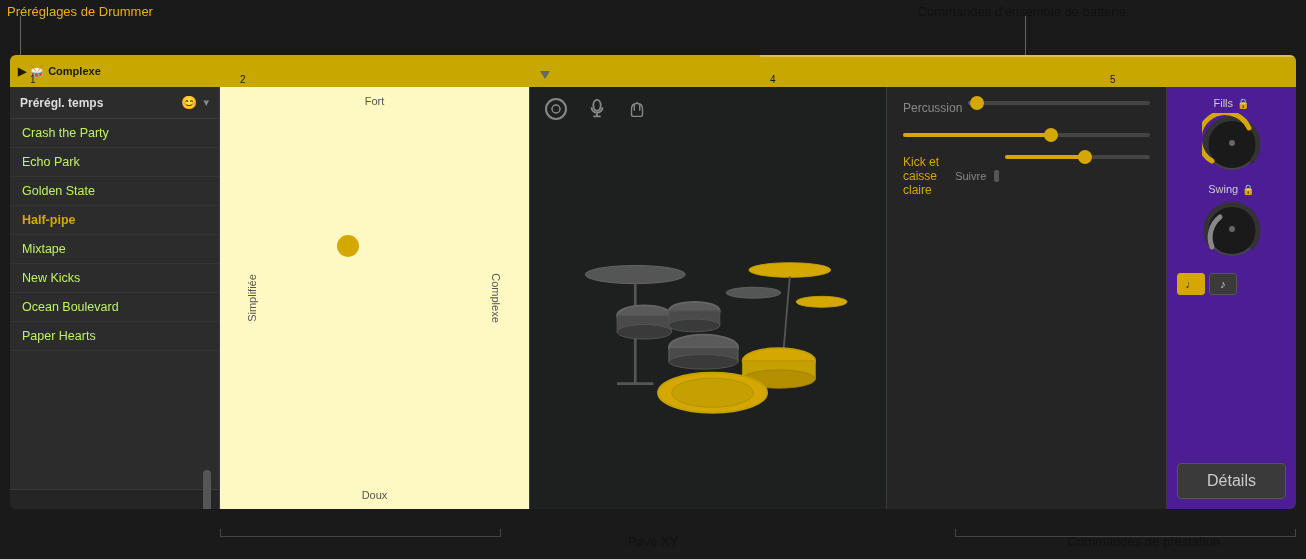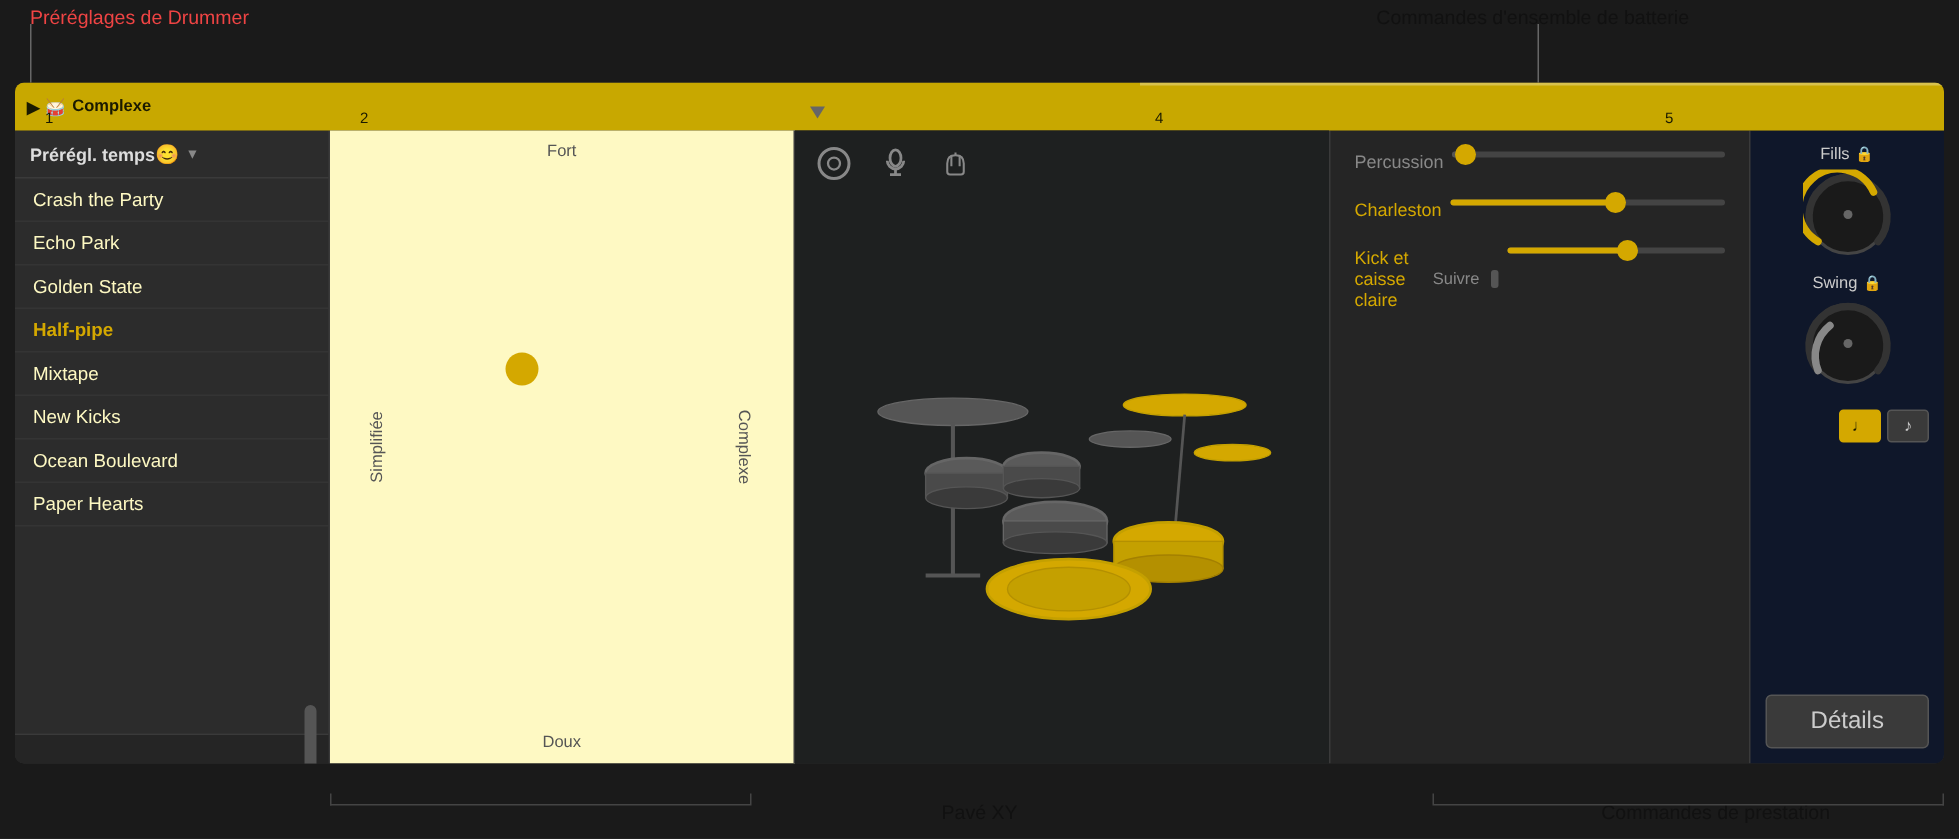--- a/index.html
+++ b/index.html
@@ -54,41 +54,42 @@
       width: 210px;
       background: #2c2c2c;
       border-right: 1px solid #3a3a3a;
       display: flex;
       flex-direction: column;
       flex-shrink: 0;
     }
     .sidebar-header {
       display: flex;
       align-items: center;
+      justify-content: space-between;
       padding: 8px 10px;
       border-bottom: 1px solid #3a3a3a;
     }
     .sidebar-header-title {
       font-size: 12px;
       font-weight: 600;
       color: #ddd;
     }
     .sidebar-header-icons {
       display: flex;
       gap: 6px;
       align-items: center;
     }
     .sidebar-items {
       flex: 1;
       overflow-y: auto;
     }
     .sidebar-item {
       padding: 7px 12px;
       font-size: 12.5px;
-      color: #fef9c3;
+      color: #bef264;
       cursor: pointer;
       border-bottom: 1px solid rgba(255,255,255,0.04);
     }
     .sidebar-item.active {
       color: #d4a800;
       font-weight: 700;
     }
     .sidebar-footer {
       height: 20px;
       background: #252525;
@@ -230,26 +231,26 @@
     .suivre-checkbox {
       width: 12px;
       height: 12px;
       background: #555;
       border-radius: 2px;
     }
 
     
     .right-panel {
       width: 130px;
-      background: #0f172a;
+      background: #4c1d95;
       border-left: 1px solid #3a3a3a;
       padding: 10px;
       display: flex;
       flex-direction: column;
-      align-items: flex-end;
+      align-items: flex-start;
       gap: 10px;
       flex-shrink: 0;
     }
 
     .knob-section {
       display: flex;
       flex-direction: column;
       align-items: center;
       gap: 4px;
       width: 100%;
@@ -306,21 +307,21 @@
       font-size: 16px;
       color: #ccc;
       text-align: center;
       cursor: pointer;
       margin-top: auto;
     }
   </style>
 </head>
 <body>
 
-<div style="position:absolute;top:4px;left:20px;font-size:13px;color:#ef4444;">Préréglages de Drummer</div>
+<div style="position:absolute;top:4px;left:7px;font-size:13px;color:#eab308;">Préréglages de Drummer</div>
 <div style="position:absolute;top:4px;right:180px;font-size:13px;color:#111;">Commandes d'ensemble de batterie</div>
 
 <div style="position:absolute;top:16px;left:20px;width:1px;height:42px;background:#666;"></div>
 
 <div style="position:absolute;top:16px;right:280px;width:1px;height:42px;background:#666;"></div>
 
 <div class="main-container">
 
   <div class="timeline-bar">
     <div class="timeline-label">
@@ -436,21 +437,20 @@
 
       <div class="control-row">
         <div class="control-label">Percussion</div>
         <div class="slider-track">
           <div class="slider-fill" style="width:5%;"></div>
           <div class="slider-thumb" style="left:5%;"></div>
         </div>
       </div>
 
       <div class="control-row">
-        <div class="control-label gold">Charleston</div>
         <div class="slider-track">
           <div class="slider-fill gold" style="width:60%;"></div>
           <div class="slider-thumb" style="left:60%;background:#d4a800;"></div>
         </div>
       </div>
 
       <div class="control-row">
         <div class="control-row-inline">
           <span class="control-label gold">Kick et caisse claire</span>
           <span class="suivre-label">Suivre</span>

